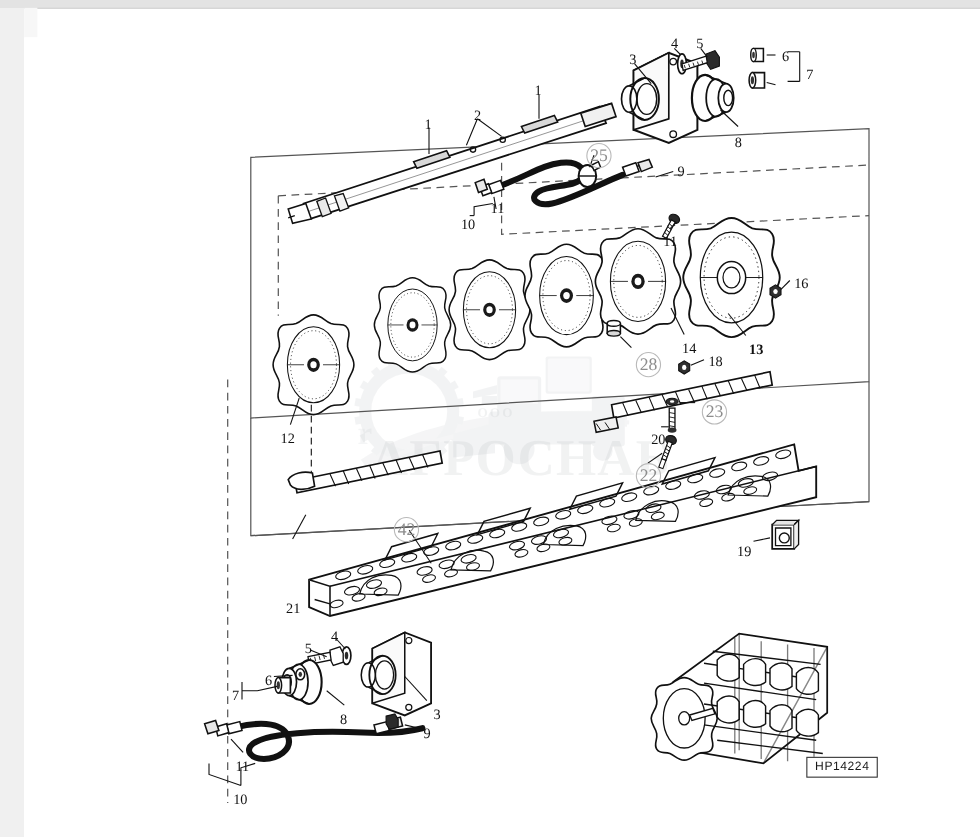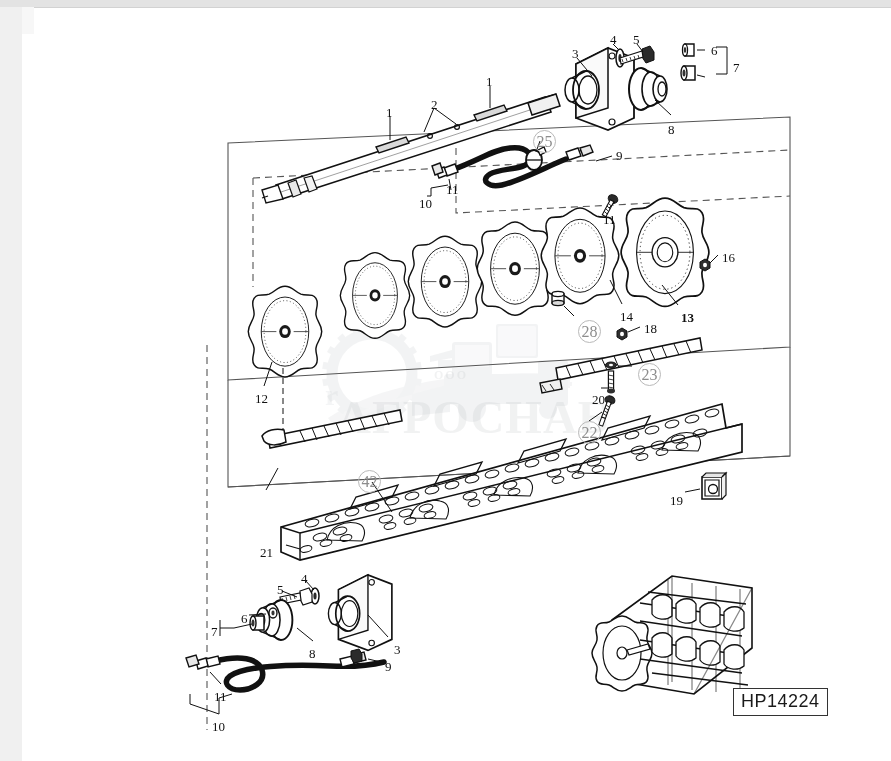--- a/index.html
+++ b/index.html
@@ -9,21 +9,21 @@
   #leftgutter{position:absolute;left:0;top:7px;width:22px;height:754px;background:#f0f0f0;}
   #leftgutter2{position:absolute;left:22px;top:7px;width:12px;height:27px;background:#f7f7f7;}
   #sheet{position:absolute;left:22px;top:34px;width:869px;height:727px;background:#ffffff;}
   #canvas{position:absolute;left:0;top:0;width:891px;height:761px;}
   .wm{position:absolute;opacity:.17;pointer-events:none;}
   .cal{position:absolute;font-family:"Liberation Serif",serif;font-size:13px;color:#111;line-height:1;white-space:nowrap;}
   .calc{position:absolute;width:21px;height:21px;border:1.3px solid #b9b9b9;border-radius:50%;
         font-family:"Liberation Serif",serif;font-size:16px;color:#8d8d8d;
         display:flex;align-items:center;justify-content:center;background:transparent;}
   #pnbox{position:absolute;left:733px;top:688px;border:1.3px solid #333;background:#fff;
-         padding:2px 7px 3px 7px;font-family:"Liberation Sans",sans-serif;font-size:18px;
+         padding:2px 7px 3px 7px;font-family:"Liberation Sans",sans-serif;font-size:11px;
          letter-spacing:.5px;color:#1a1a1a;text-align:center;}
   .wmtext{font-family:"Liberation Serif",serif;font-weight:bold;color:#b0b4b8;}
 </style>
 </head>
 <body>
 
 <div id="page">
 
   <div id="topbar"></div>
   <div id="leftgutter"></div>

